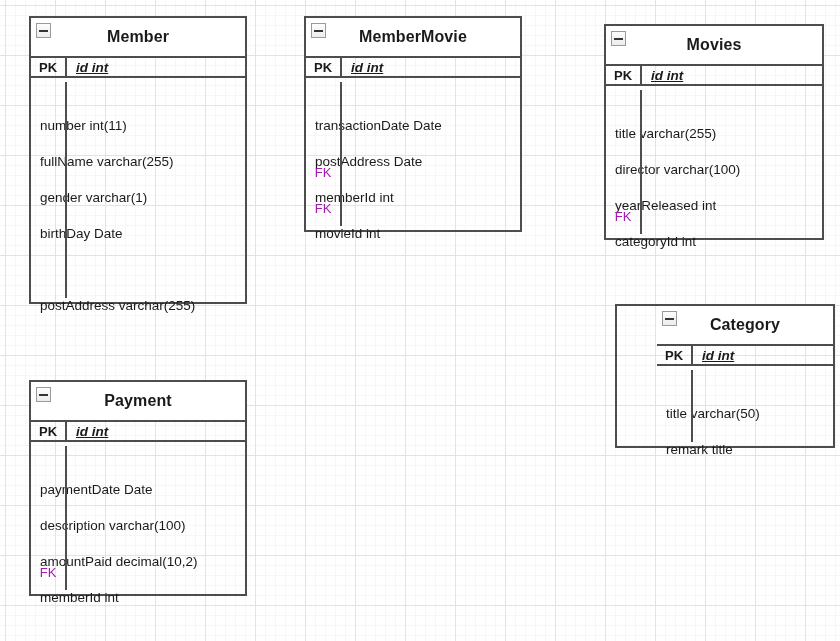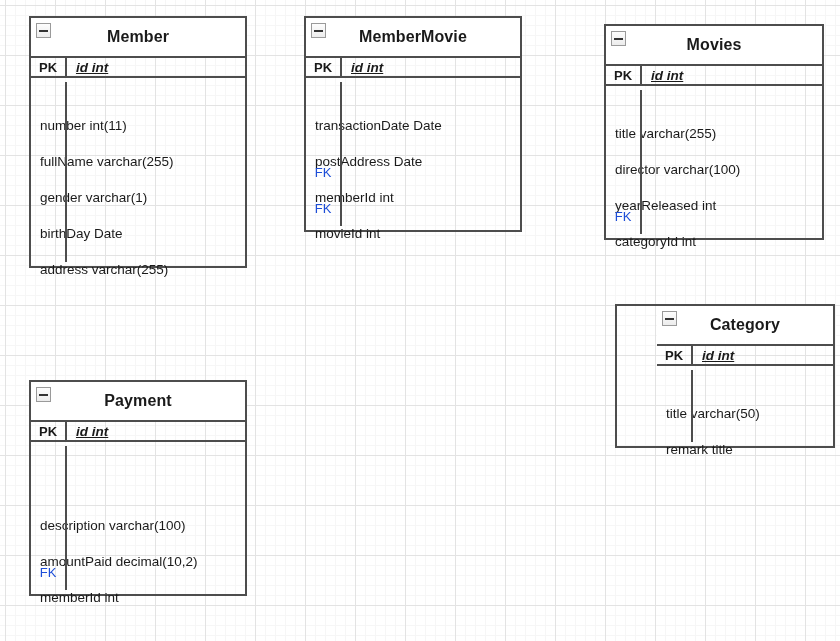--- a/index.html
+++ b/index.html
@@ -92,21 +92,21 @@
     display: flex;
     align-items: center;
     justify-content: center;
     font-size: 13px;
     font-weight: bold;
     color: #1a1a1a;
   }
 
   .key-cell.fk {
     font-weight: normal;
-    color: #1d4ed8;
+    color: #a21caf;
   }
 
   .name-cell {
     box-sizing: border-box;
     flex: 1 1 auto;
     display: flex;
     align-items: center;
     padding-left: 9px;
     font-size: 13.5px;
     color: #1a1a1a;
@@ -155,21 +155,24 @@
     <div class="attr-row">
       <div class="key-cell fk"></div>
       <div class="name-cell">gender varchar(1)</div>
     </div>
     <div class="attr-row">
       <div class="key-cell fk"></div>
       <div class="name-cell">birthDay Date</div>
     </div>
     <div class="attr-row">
       <div class="key-cell fk"></div>
-      <div class="name-cell">address varchar(255)</div>
+    </div>
+    <div class="attr-row">
+      <div class="key-cell fk"></div>
+      <div class="name-cell">postAddress varchar(255)</div>
     </div>
   </div>
 </div>
 
 <div class="entity" id="entity-membermovie">
   <div class="entity-title">
     <span class="collapse-icon"></span>
     <span class="entity-title-text">MemberMovie</span>
   </div>
   <div class="pk-row">
@@ -251,20 +254,21 @@
     <span class="collapse-icon"></span>
     <span class="entity-title-text">Payment</span>
   </div>
   <div class="pk-row">
     <div class="key-cell">PK</div>
     <div class="name-cell pk-name">id int</div>
   </div>
   <div class="entity-body">
     <div class="attr-row">
       <div class="key-cell fk"></div>
+      <div class="name-cell">paymentDate Date</div>
     </div>
     <div class="attr-row">
       <div class="key-cell fk"></div>
       <div class="name-cell">description varchar(100)</div>
     </div>
     <div class="attr-row">
       <div class="key-cell fk"></div>
       <div class="name-cell">amountPaid decimal(10,2)</div>
     </div>
     <div class="attr-row">

